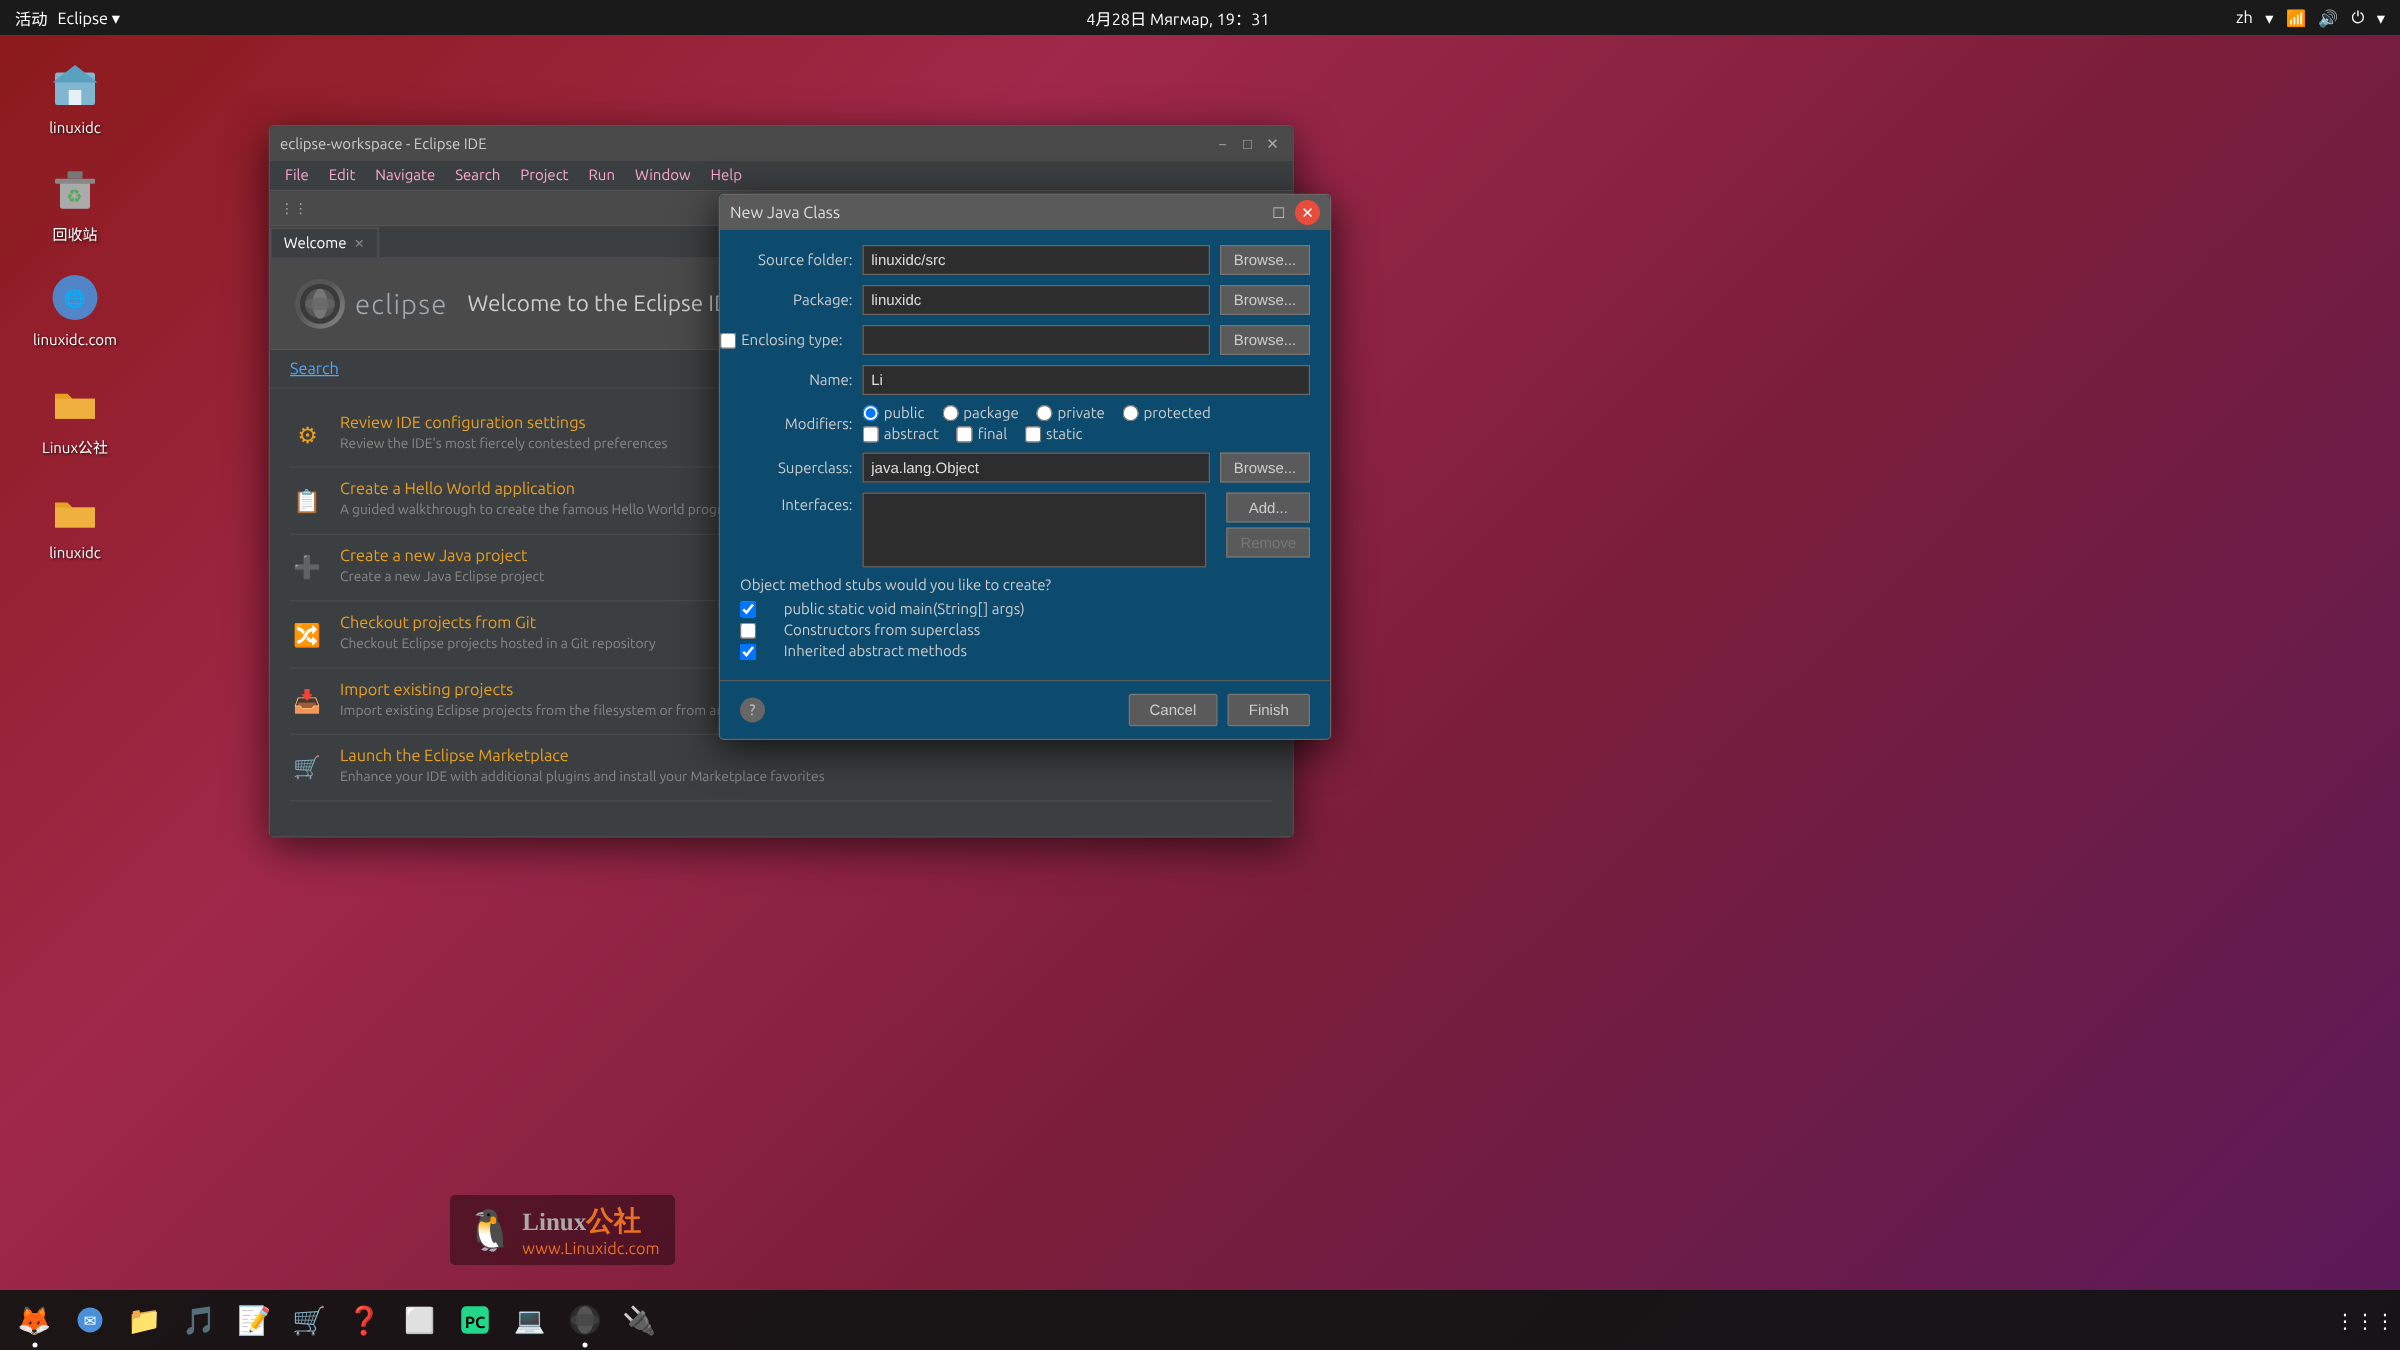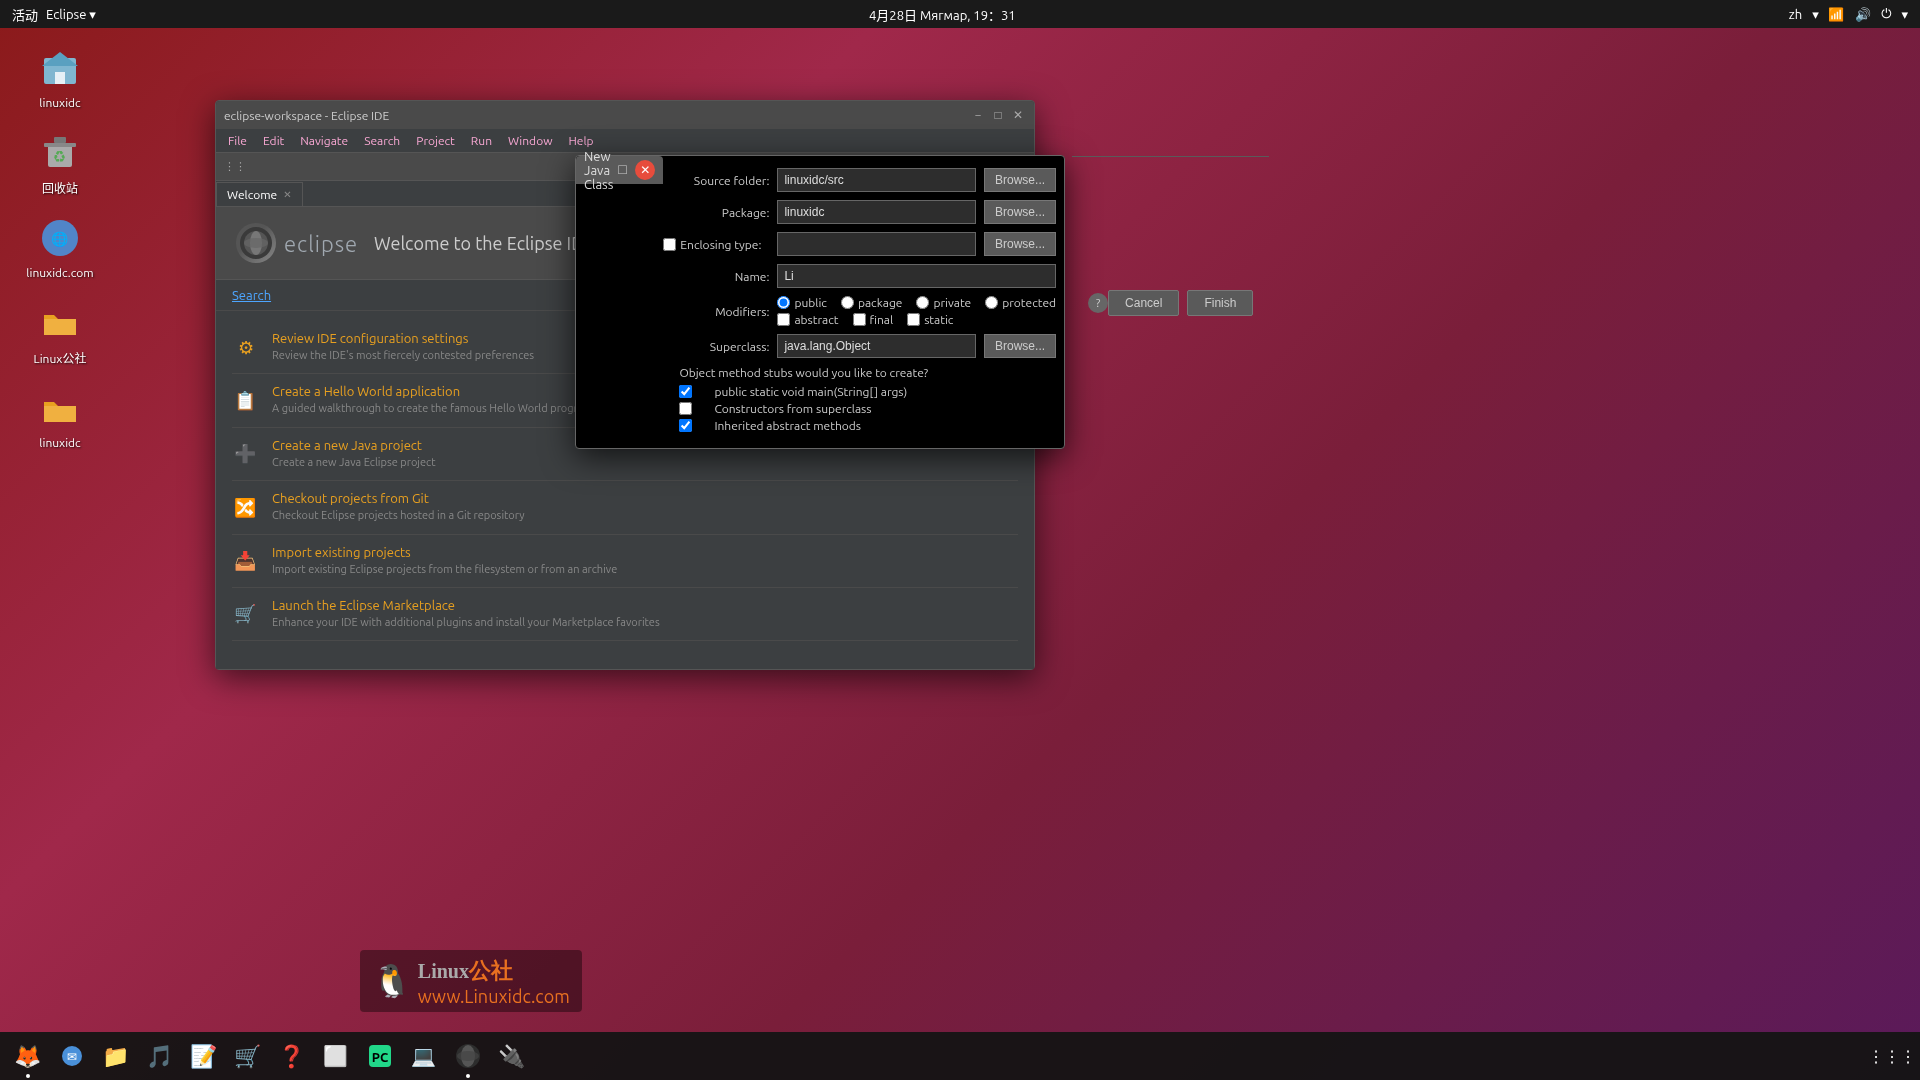--- a/index.html
+++ b/index.html
@@ -304,25 +304,26 @@
       color: #4da6ff;
       font-size: 13px;
       text-decoration: underline;
       cursor: pointer;
     }
     .java-class-dialog {
       position: absolute;
       top: 48px;
       left: 360px;
       width: 490px;
-      background: #000000;
+      background: #0c4a6e;
       border: 1px solid #666;
       border-radius: 4px;
       box-shadow: 0 8px 32px rgba(0,0,0,0.7);
       display: flex;
+      flex-direction: column;
     }
     .dialog-titlebar {
       height: 28px;
       background: #5a5a5a;
       border-radius: 4px 4px 0 0;
       display: flex;
       align-items: center;
       justify-content: space-between;
       padding: 0 8px;
     }
@@ -786,20 +787,28 @@
         </div>
       </div>
     </div>
 
     <div class="form-row">
       <label class="form-label">Superclass:</label>
       <input class="form-input" type="text" value="java.lang.Object" style="">
       <button class="form-browse-btn">Browse...</button>
     </div>
 
+    <div class="form-row" style="align-items:flex-start;">
+      <label class="form-label" style="padding-top:4px;">Interfaces:</label>
+      <div class="interfaces-box" style="margin-right:8px;"></div>
+      <div class="interfaces-buttons">
+        <button class="iface-btn">Add...</button>
+        <button class="iface-btn" disabled="">Remove</button>
+      </div>
+    </div>
 
     <div class="method-stubs">
       <div class="section-title">Object method stubs would you like to create?</div>
       <div class="stub-item">
         <input type="checkbox" checked="" style="">
         <span class="stub-label">public static void main(String[] args)</span>
       </div>
       <div class="stub-item">
         <input type="checkbox" style="">
         <span class="stub-label">Constructors from superclass</span>
@@ -819,21 +828,21 @@
     </div>
   </div>
 </div>
 
 <div style="position:absolute;bottom:68px;left:360px;z-index:700;pointer-events:none;display:flex;align-items:center;gap:6px;background:rgba(0,0,0,0.4);padding:6px 12px;border-radius:4px;">
   <span style="font-size:32px;">🐧</span>
   <div>
     <div style="color:#fff;font-size:20px;font-weight:bold;font-family:serif;">
       <span style="color:#aaa;">Linux</span><span style="color:#e87020;font-size:22px;font-weight:900;">公社</span>
     </div>
-    <div style="color:#e87020;font-size:18px;">www.Linuxidc.com</div>
+    <div style="color:#e87020;font-size:13px;">www.Linuxidc.com</div>
   </div>
 </div>
 
 <div class="taskbar">
   <div class="taskbar-icon active" style="font-size:22px;">🦊</div>
   <div class="taskbar-icon" style="font-size:22px;">
     <svg width="24" height="24" viewBox="0 0 24 24">
         <circle cx="12" cy="12" r="10" fill="#4a90d9"></circle>
         <text x="12" y="17" text-anchor="middle" fill="#fff" font-size="12">✉</text>
       </svg>

